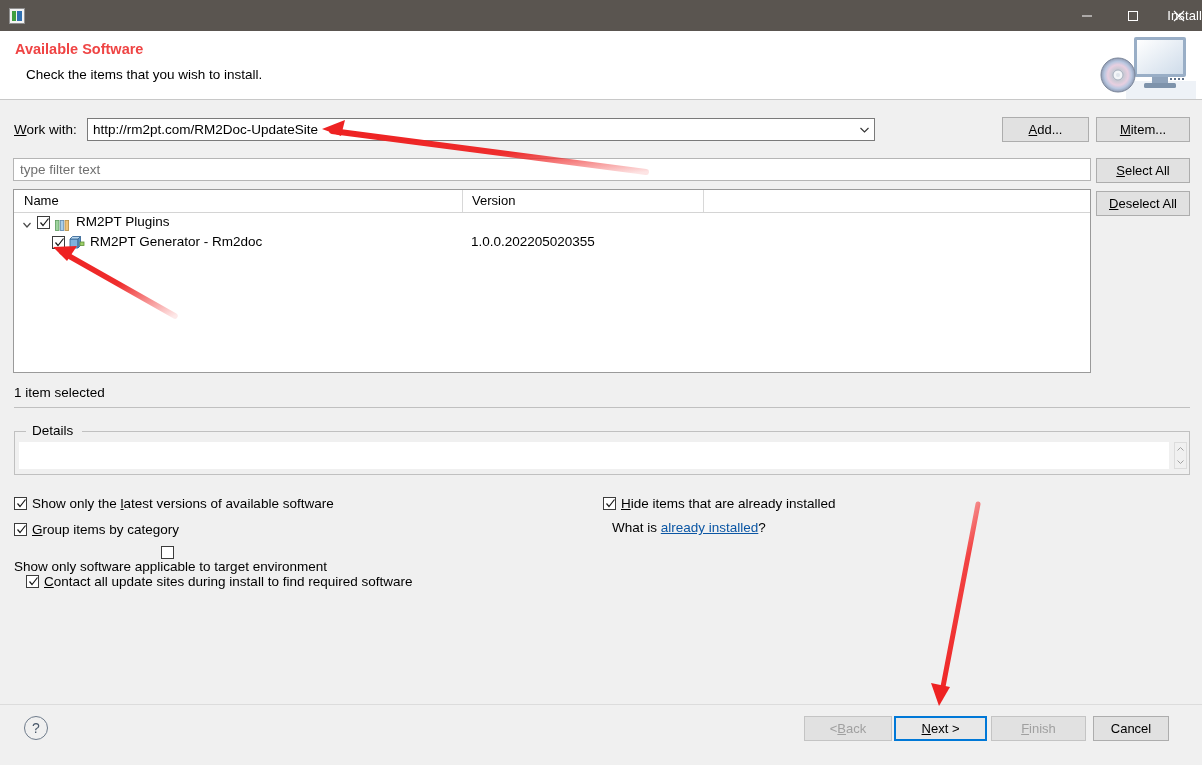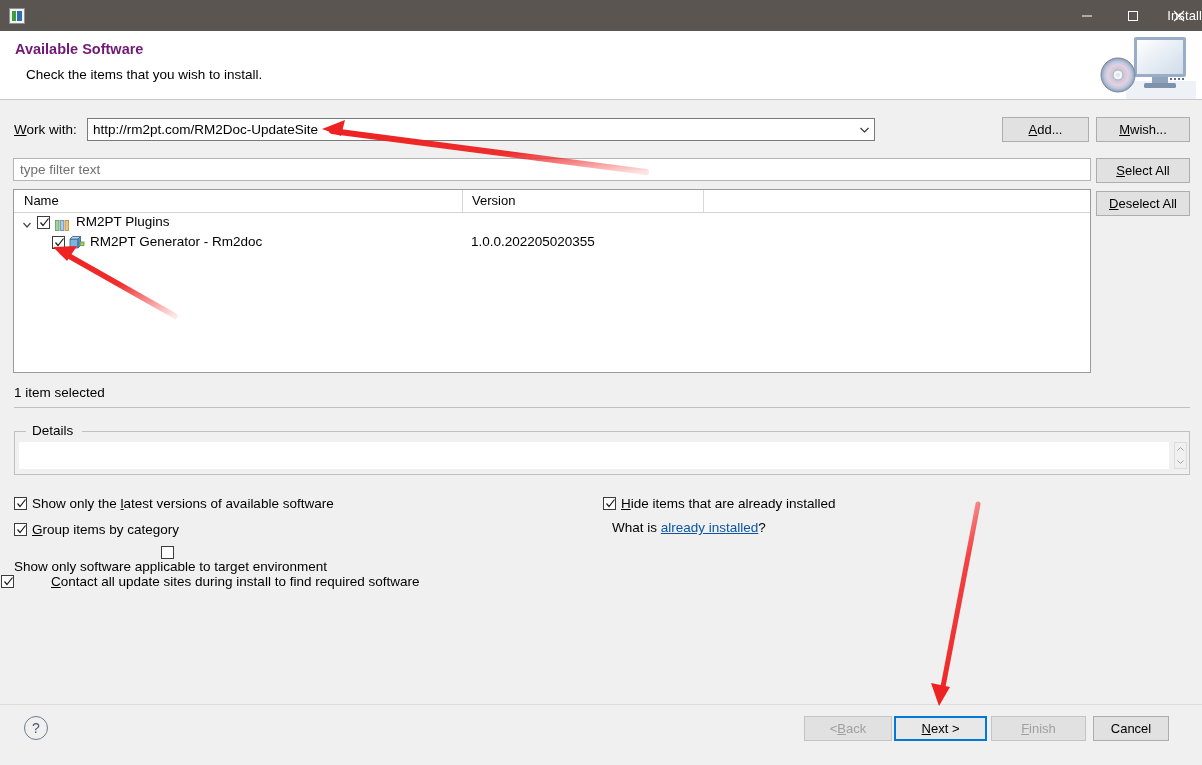--- a/index.html
+++ b/index.html
@@ -69,21 +69,21 @@
     width: 1202px; height: 69px;
     background: #ffffff;
     border-bottom: 1px solid #c8c8c8;
     box-sizing: border-box;
   }
   .header-title {
     position: absolute;
     left: 15px; top: 10px;
     font-size: 14.5px;
     font-weight: bold;
-    color: #701a75;
+    color: #ef4444;
   }
   .header-sub {
     position: absolute;
     left: 26px; top: 36px;
     font-size: 13.5px;
     color: #000000;
   }
   .header-art {
     position: absolute;
     right: 6px; top: 0px;
@@ -294,21 +294,21 @@
     box-sizing: border-box;
     background: #ffffff;
     border: 1px solid #3c3c3c;
     margin-right: 5px;
     flex: none;
   }
   .optrow .cbx svg { position: absolute; left: 1px; top: 0px; }
   .opt1 { left: 14px; top: 494px; }
   .opt2 { left: 14px; top: 520px; }
   .opt3 { left: 14px; top: 546px; flex-direction: column; }
-  .opt4 { left: 1px; top: 572px; gap: 32px; }
+  .opt4 { left: 26px; top: 572px; }
   .opt5 { left: 603px; top: 494px; }
   .whatis {
     position: absolute;
     left: 612px; top: 520px;
     font-size: 13.5px;
     color: #000;
   }
   .whatis a {
     color: #0b56a4;
     text-decoration: underline;
@@ -427,21 +427,21 @@
         </svg>
     </div>
   </div>
 
   <button class="btn btn-add">
       <u class="mn">A</u>
       <span>dd...</span>
     </button>
   <button class="btn btn-manage">
       <u class="mn">M</u>
-      <span>wish...</span>
+      <span>item...</span>
     </button>
   <button class="btn btn-selall">
       <u class="mn">S</u>
       <span>elect All</span>
     </button>
   <button class="btn btn-deselall">
       <u class="mn">D</u>
       <span>eselect All</span>
     </button>
 

